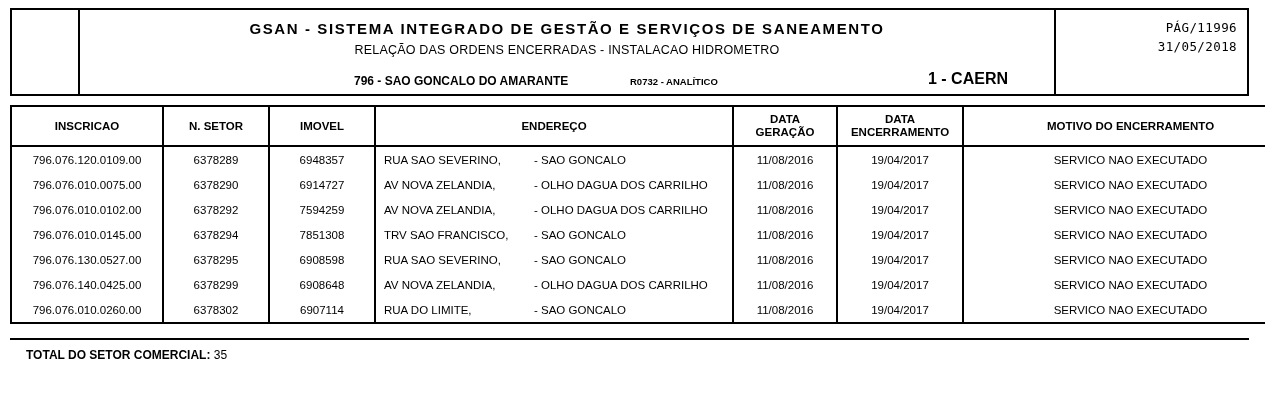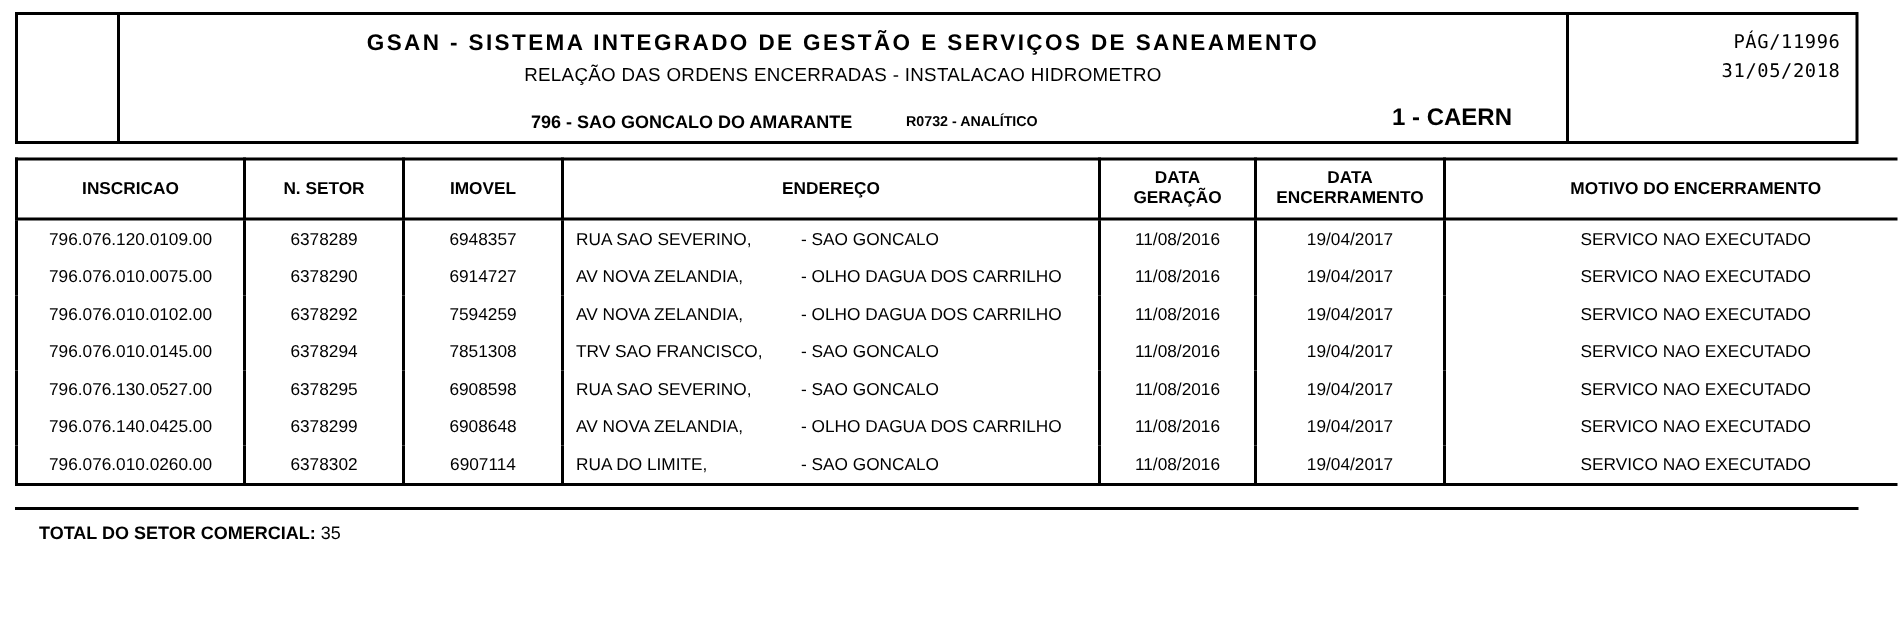--- a/index.html
+++ b/index.html
@@ -12,21 +12,21 @@
     height: 420px;
     font-family: "Liberation Sans", sans-serif;
     color: #000000;
     -webkit-font-smoothing: antialiased;
   }
   .page {
     position: relative;
     width: 1265px;
     height: 420px;
     box-sizing: border-box;
-    padding: 8px 26px 0 10px;
+    padding: 8px 16px 0 10px;
   }
 
   
   .header {
     display: flex;
     border: 2px solid #000;
     box-sizing: border-box;
     height: 88px;
   }
   .header-left {
@@ -74,21 +74,21 @@
   }
   .org-name {
     position: absolute;
     left: 274px;
     bottom: 0;
     font-size: 12px;
     font-weight: bold;
   }
   .report-code {
     position: absolute;
-    left: 524px;
+    left: 550px;
     bottom: 1px;
     font-size: 9.5px;
     font-weight: bold;
   }
   .company {
     position: absolute;
     left: 848px;
     bottom: 0;
     font-size: 16px;
     font-weight: bold;

